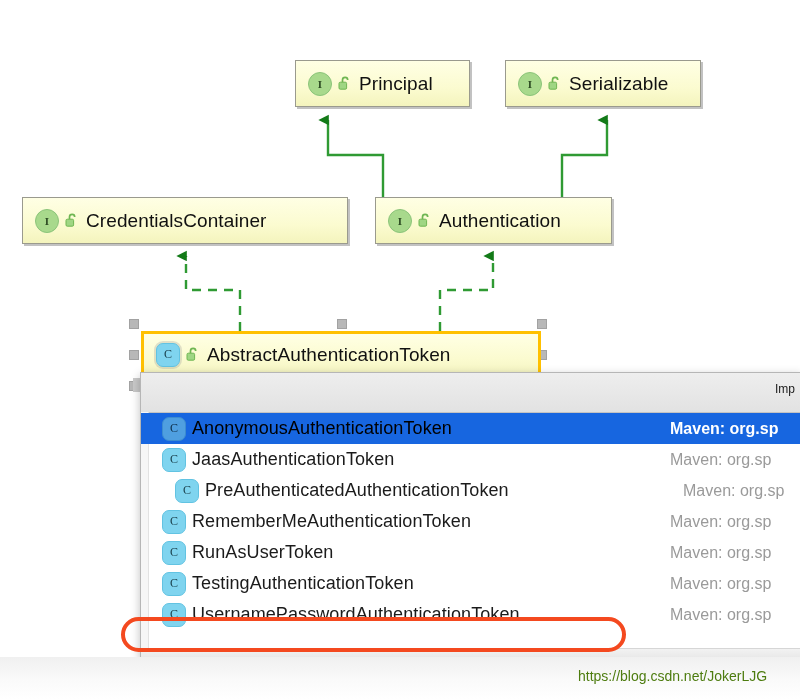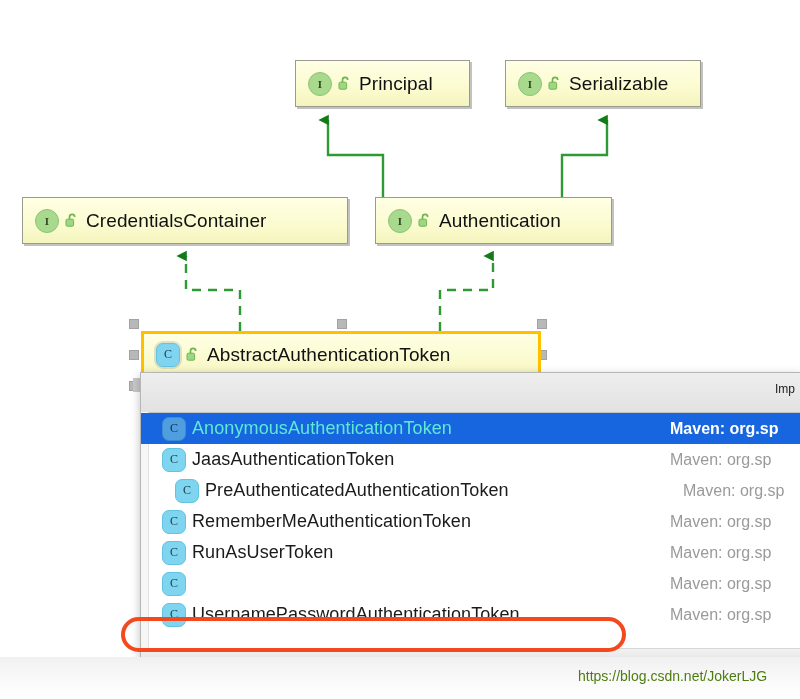--- a/index.html
+++ b/index.html
@@ -115,21 +115,21 @@
   .row .rname {
     display: flex; align-items: center;
     padding-left: 21px;
     white-space: nowrap;
   }
   .row .rname .txt {
     font-size: 18px;
     color: #1b1b1b;
     letter-spacing: 0.1px;
   }
-  .row.selected .rname .txt { color: #5eead4; }
+  .row.selected .rname .txt { color: #000000; }
   .row.selected .icon-class { background:#4f9fe0; border-color:#3d8cd0; color:#0d2d46; }
   .row .rsrc {
     position: absolute;
     left: 505px;
     font-size: 16px;
     color: #9a9a9a;
     white-space: nowrap;
     margin-left: 24px;
   }
   .row.selected .rsrc { color: #ffffff; font-weight: bold; }
@@ -317,20 +317,21 @@
       <span class="rname">
         <span class="icon-class">C</span>
         <span class="txt">RunAsUserToken</span>
       </span>
       <span class="rsrc">Maven: org.sp</span>
     </div>
 
     <div class="row">
       <span class="rname">
         <span class="icon-class">C</span>
+        <span class="txt">TestingAuthenticationToken</span>
       </span>
       <span class="rsrc">Maven: org.sp</span>
     </div>
 
     <div class="row">
       <span class="rname">
         <span class="icon-class">C</span>
         <span class="txt">UsernamePasswordAuthenticationToken</span>
       </span>
       <span class="rsrc">Maven: org.sp</span>

